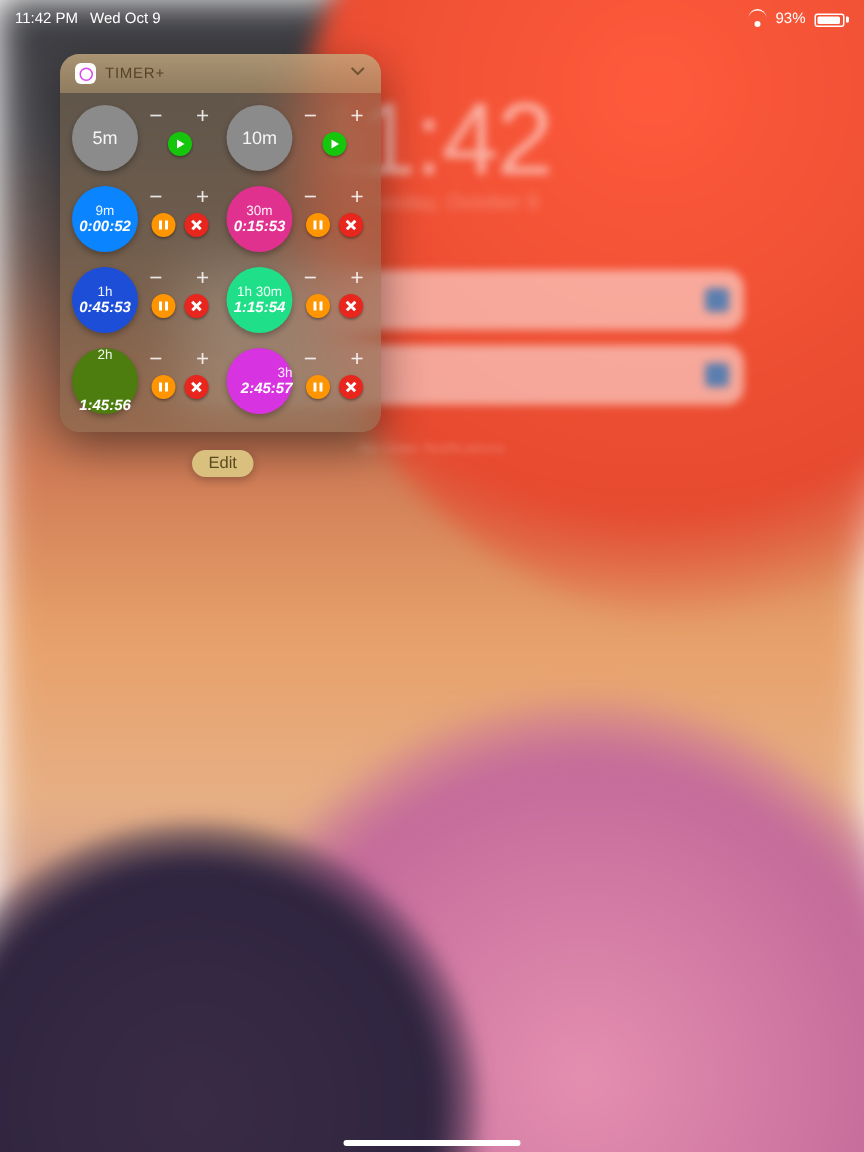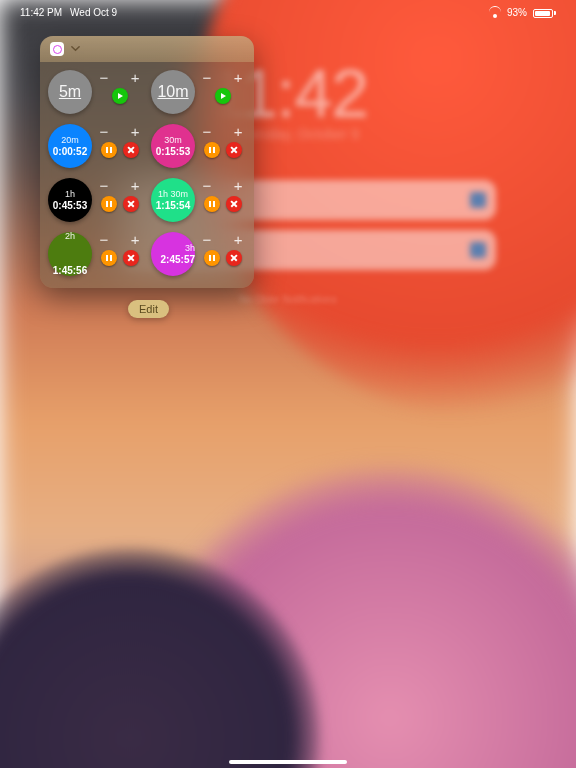--- a/index.html
+++ b/index.html
@@ -1,20 +1,20 @@
 <!DOCTYPE html>
 <html><head>
 <meta charset="utf-8">
 <style>
 html,body{margin:0;padding:0;width:576px;height:768px;overflow:hidden;font-family:-apple-system,Helvetica,Arial,sans-serif;}
 .bg{position:absolute;inset:0;background:linear-gradient(180deg,#3a3b40 0%,#4b4a4f 12%,#6a5650 22%,#cf7a55 40%,#e7a06a 55%,#e7b085 70%,#c6968f 80%,#a47890 90%,#6b4670 100%);filter:blur(12px);}
 .blob1{position:absolute;width:600px;height:600px;border-radius:50%;background:radial-gradient(circle at 40% 40%,#ff5a3c 0%,#e64a2f 55%,rgba(230,74,47,0) 70%);top:-180px;right:-220px;filter:blur(8px);}
 .blob2{position:absolute;width:500px;height:500px;border-radius:50%;background:radial-gradient(circle at 50% 50%,#e58fb0 0%,#c46a9a 60%,rgba(196,106,154,0) 75%);bottom:-200px;left:140px;filter:blur(10px);}
 .blob3{position:absolute;width:380px;height:380px;border-radius:50%;background:radial-gradient(circle at 50% 50%,#3a2b45 0%,#2f2540 60%,rgba(47,37,64,0) 75%);bottom:-160px;left:-60px;filter:blur(6px);}
-.statusbar{position:absolute;top:0;left:0;right:0;height:20px;display:flex;align-items:center;justify-content:space-between;padding:2px 20px 0;color:#fff;font-size:10px;font-weight:500;}
+.statusbar{position:absolute;top:0;left:0;right:0;height:20px;display:flex;align-items:center;justify-content:space-between;padding:2px 10px 0;color:#fff;font-size:10px;font-weight:500;}
 .sb-left{display:flex;gap:8px;align-items:center;}
 .sb-right{display:flex;gap:6px;align-items:flex-end;}
 .wifi{display:inline-block;width:12px;height:9px;position:relative;}
 .wifi::before{content:"";position:absolute;bottom:0;left:4px;width:4px;height:4px;border-radius:50%;background:#fff;}
 .wifi::after{content:"";position:absolute;bottom:0;left:0;width:12px;height:12px;border:1.5px solid #fff;border-bottom:none;border-left:none;border-right:none;border-radius:12px 12px 0 0;box-sizing:border-box;}
 .battery{display:inline-flex;align-items:center;gap:1px;}
 .battery-body{width:20px;height:9px;border:1px solid #fff;border-radius:2px;position:relative;box-sizing:border-box;}
 .battery-fill{position:absolute;top:1px;left:1px;height:5px;background:#fff;border-radius:1px;}
 .battery-tip{width:2px;height:4px;background:#fff;border-radius:0 1px 1px 0;}
 .clock-blur{position:absolute;top:54px;left:50%;transform:translateX(-50%);text-align:center;color:rgba(255,255,255,0.55);filter:blur(3px);}
@@ -28,22 +28,22 @@
 .widget{position:absolute;top:36px;left:40px;width:214px;border-radius:13px;background:rgba(120,100,75,0.55);backdrop-filter:blur(20px);box-shadow:0 10px 30px rgba(0,0,0,0.45);overflow:hidden;}
 .whead{height:26px;display:flex;align-items:center;padding:0 10px;background:linear-gradient(180deg,rgba(230,200,150,0.55),rgba(200,170,120,0.45));}
 .whead .appicon{width:14px;height:14px;border-radius:4px;background:#fff;display:flex;align-items:center;justify-content:center;margin-right:6px;}
 .whead .appicon-inner{width:9px;height:9px;border-radius:50%;border:1.5px solid #d946ef;box-sizing:border-box;background:#fff;}
 .whead .title{font-size:10px;letter-spacing:.5px;font-weight:500;color:rgba(80,60,30,0.9);flex:1;}
 .whead .chev{color:rgba(80,60,30,0.7);}
 .wbody{padding:8px 8px 12px;display:grid;grid-template-columns:1fr 1fr;gap:10px 8px;}
 .timer-cell{display:flex;align-items:flex-start;gap:4px;}
 .disc{width:44px;height:44px;border-radius:50%;display:flex;flex-direction:column;align-items:center;justify-content:center;color:#fff;box-shadow:0 2px 4px rgba(0,0,0,0.3);flex:none;}
 .disc .lbl{font-size:9px;line-height:1;opacity:.92;}
-.disc .tm{font-size:10px;font-weight:600;line-height:1;margin-top:2px;}
-.disc.single .lbl{font-size:16px;font-weight:500;text-decoration:underline;}
+.disc .tm{font-size:10px;font-weight:600;line-height:1;margin-top:2px;font-style:italic;}
+.disc.single .lbl{font-size:12px;font-weight:500;}
 .ctrls{display:flex;flex-direction:column;align-items:center;gap:3px;flex:1;padding-top:0;}
 .pm-row{display:flex;justify-content:space-between;width:40px;color:rgba(255,255,255,0.85);font-size:15px;font-weight:400;line-height:1;}
 .pm-row span{cursor:pointer;}
 .btn-row{display:flex;gap:6px;}
 .cbtn{width:16px;height:16px;border-radius:50%;display:flex;align-items:center;justify-content:center;box-shadow:0 1px 2px rgba(0,0,0,0.4);}
 .cbtn.play{background:#16c60c;}
 .cbtn.play::after{content:"";width:0;height:0;border-left:5px solid #fff;border-top:3.5px solid transparent;border-bottom:3.5px solid transparent;margin-left:1px;}
 .cbtn.pause{background:#ff9500;}
 .cbtn.pause::after{content:"";width:6px;height:6px;border-left:2px solid #fff;border-right:2px solid #fff;box-sizing:border-box;}
 .cbtn.stop{background:#e8261d;}
@@ -90,20 +90,21 @@
 <div class="notif-card nc2">
     <div class="nc-icon"></div>
   </div>
 <div class="noti-text">No Older Notifications</div>
 
 <div class="widget">
   <div class="whead">
     <span class="appicon">
         <span class="appicon-inner"></span>
       </span>
+    <span class="title">TIMER+</span>
     <span class="chev">
       <svg width="11" height="11" viewBox="0 0 12 12">
           <path d="M2 4l4 4 4-4" stroke="currentColor" stroke-width="1.6" fill="none" stroke-linecap="round"></path>
         </svg>
     </span>
   </div>
   <div class="wbody" id="wbody">
       <div class="timer-cell">
         <div class="disc single" style="background: rgb(139, 139, 139);">
           <div class="lbl">5m</div>
@@ -127,21 +128,21 @@
             <span>−</span>
             <span>+</span>
           </div>
           <div class="btn-row">
             <div class="cbtn play"></div>
           </div>
         </div>
       </div>
       <div class="timer-cell">
         <div class="disc" style="background: rgb(10, 132, 255);">
-          <div class="lbl">20m</div>
+          <div class="lbl">9m</div>
           <div class="tm">0:00:52</div>
         </div>
         <div class="ctrls">
           <div class="pm-row">
             <span>−</span>
             <span>+</span>
           </div>
           <div class="btn-row">
             <div class="cbtn pause"></div>
             <div class="cbtn stop"></div>
@@ -158,21 +159,21 @@
             <span>−</span>
             <span>+</span>
           </div>
           <div class="btn-row">
             <div class="cbtn pause"></div>
             <div class="cbtn stop"></div>
           </div>
         </div>
       </div>
       <div class="timer-cell">
-        <div class="disc" style="background: #000000;">
+        <div class="disc" style="background: #1d4ed8;">
           <div class="lbl">1h</div>
           <div class="tm">0:45:53</div>
         </div>
         <div class="ctrls">
           <div class="pm-row">
             <span>−</span>
             <span>+</span>
           </div>
           <div class="btn-row">
             <div class="cbtn pause"></div>

